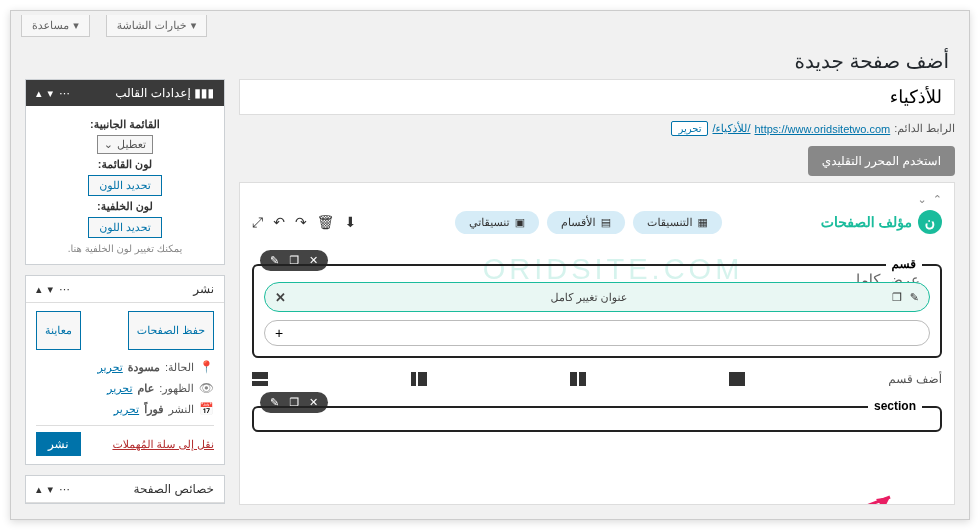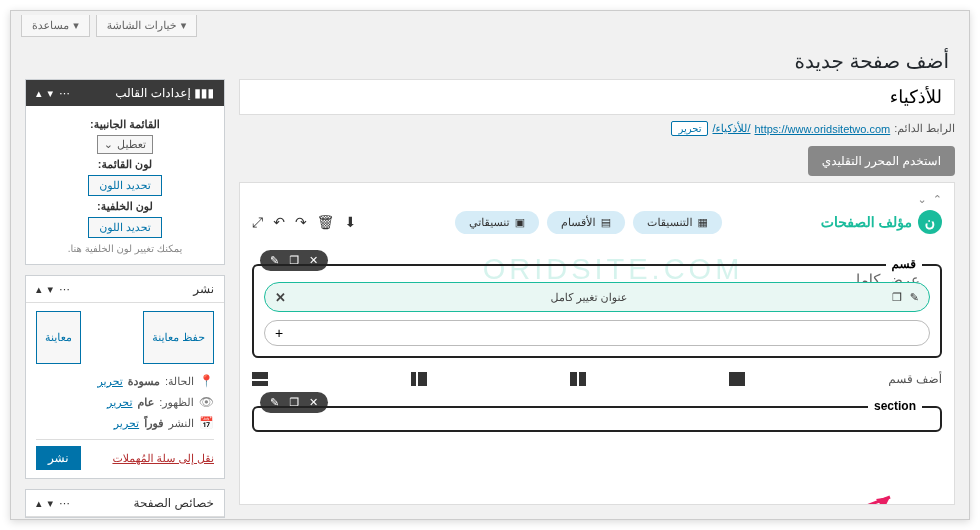--- a/index.html
+++ b/index.html
@@ -1,18 +1,18 @@
 <!DOCTYPE html>
 <html dir="rtl" lang="ar"><head>
 <meta charset="utf-8">
 <style>
 * { box-sizing: border-box; margin: 0; padding: 0; }
 body { font-family: Tahoma, Arial, sans-serif; background: #fff; width: 980px; height: 530px; overflow: hidden; direction: rtl; position: relative; }
 .frame { position: absolute; inset: 10px; border: 1px solid #ccc; box-shadow: 0 2px 8px rgba(0,0,0,0.15); background: #f1f1f1; display: flex; flex-direction: column; }
-.top-tabs { display: flex; justify-content: flex-start; padding: 4px 10px; gap: 6px; direction: ltr; text-align: right; }
+.top-tabs { display: flex; justify-content: flex-start; padding: 4px 10px; gap: 16px; direction: ltr; text-align: right; }
 .top-tab { background: #f7f7f7; border: 1px solid #ccc; border-top: none; padding: 4px 10px; font-size: 11px; color: #666; display: flex; align-items: center; gap: 4px; cursor: pointer; }
 .page-title { font-size: 20px; font-weight: 400; padding: 8px 20px 6px; color: #23282d; }
 .main-row { display: flex; flex: 1; gap: 14px; padding: 0 14px 14px; overflow: hidden; }
 .content-col { flex: 1; display: flex; flex-direction: column; gap: 6px; min-width: 0; }
 .side-col { width: 200px; display: flex; flex-direction: column; gap: 10px; }
 .title-input { width: 100%; height: 36px; border: 1px solid #ddd; padding: 0 12px; font-size: 18px; background: #fff; }
 .permalink { font-size: 11px; color: #555; display: flex; align-items: center; gap: 4px; }
 .permalink a { color: #0073aa; text-decoration: underline; }
 .permalink .edit-btn { border: 1px solid #0073aa; color: #0073aa; background: #fff; font-size: 10px; padding: 1px 6px; border-radius: 2px; cursor: pointer; }
 .classic-btn { background: #888; color: #fff; border: none; border-radius: 4px; padding: 8px 14px; font-size: 12px; align-self: flex-start; margin-top: 4px; cursor: pointer; }
@@ -54,21 +54,21 @@
 .mb-btn { border: 1px solid #0073aa; color: #0073aa; background: #f7f7f7; padding: 3px 10px; font-size: 11px; margin-top: 4px; cursor: pointer; display: inline-block; }
 .mb-hint { font-size: 10px; color: #888; margin-top: 4px; line-height: 1.4; }
 .publish-rows { font-size: 11px; }
 .publish-rows div { padding: 3px 0; display: flex; align-items: center; gap: 5px; border-top: 1px dashed transparent; }
 .publish-rows .edit-link { color: #0073aa; text-decoration: underline; cursor: pointer; }
 .publish-rows .picon { color: #888; font-size: 12px; }
 .publish-actions { display: flex; justify-content: space-between; align-items: center; border-top: 1px solid #ddd; padding-top: 6px; margin-top: 6px; }
 .trash-link { color: #b32d2e; text-decoration: underline; font-size: 11px; cursor: pointer; }
 .publish-btn { background: #0073aa; color: #fff; border: none; padding: 5px 12px; font-size: 12px; cursor: pointer; }
 .save-preview { display: flex; justify-content: space-between; gap: 6px; margin-bottom: 6px; }
-.save-preview button { border: 1px solid #0073aa; background: #f7f7f7; color: #0073aa; padding: 19px 8px; font-size: 11px; cursor: pointer; }
+.save-preview button { border: 1px solid #0073aa; background: #f7f7f7; color: #0073aa; padding: 12px 8px; font-size: 11px; cursor: pointer; }
 .section2-label { position: absolute; top: -9px; right: 18px; background: #fff; padding: 0 6px; font-size: 12px; font-weight: bold; }
 </style>
 </head>
 <body>
 
 <div class="frame">
   <div class="top-tabs">
     <div class="top-tab">
         <span>مساعدة</span>
         <span>▾</span>
@@ -213,21 +213,21 @@
         <div class="metabox-head light">
           <span>نشر</span>
           <div class="controls">
               <span>▴</span>
               <span>▾</span>
               <span>⋯</span>
             </div>
         </div>
         <div class="metabox-body">
           <div class="save-preview">
-            <button>حفظ معاينة</button>
+            <button>حفظ الصفحات</button>
             <button>معاينة</button>
           </div>
           <div class="publish-rows">
             <div>
                 <span class="picon">📍</span>
                 <span>الحالة:</span> 
                 <b>مسودة</b> 
                 <span class="edit-link">تحرير</span>
               </div>
             <div>

